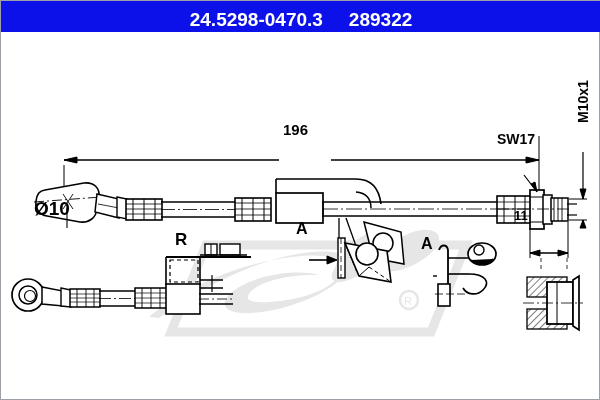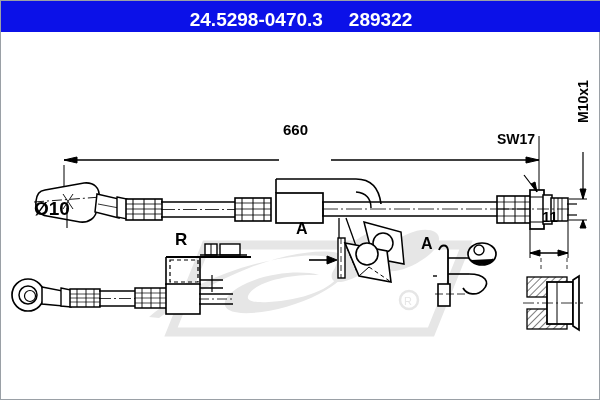--- a/index.html
+++ b/index.html
@@ -42,21 +42,21 @@
     font-weight:bold;
     color:#000;
     white-space:nowrap;
     line-height:1;
   }
   #lbl-469{ left:282px; top:121px; font-size:15px; }
   #lbl-d10{ left:33px;  top:198px; font-size:19px; }
   #lbl-sw17{ left:496px; top:131px; font-size:14px; }
   #lbl-m10{ left:575px; top:122px; font-size:14px;
             transform:rotate(-90deg); transform-origin:left top; }
-  #lbl-11{ left:541px; top:208px; font-size:15px; }
+  #lbl-11{ left:513px; top:208px; font-size:13px; }
   #lbl-R{ left:174px; top:230px; font-size:17px; }
   #lbl-A1{ left:295px; top:220px; font-size:16px; }
   #lbl-A2{ left:420px; top:235px; font-size:16px; }
 </style>
 </head>
 <body>
 
 <div id="sheet">
 
   <div id="header">
@@ -314,21 +314,21 @@
         <line x1="566" y1="226" x2="566" y2="240" stroke-width="0.8" stroke-dasharray="4,3"></line>
       </g>
 
       <g stroke="#000" fill="none">
         <line x1="66" y1="196" x2="66" y2="176" stroke-width="1.1"></line>
       </g>
 
     </svg>
   </div>
 
-  <div class="lbl" id="lbl-469">660</div>
+  <div class="lbl" id="lbl-469">196</div>
   <div class="lbl" id="lbl-d10">Ø10</div>
   <div class="lbl" id="lbl-sw17">SW17</div>
   <div class="lbl" id="lbl-m10">M10x1</div>
   <div class="lbl" id="lbl-11">11</div>
   <div class="lbl" id="lbl-R">R</div>
   <div class="lbl" id="lbl-A1">A</div>
   <div class="lbl" id="lbl-A2">A</div>
 
 </div>
 

